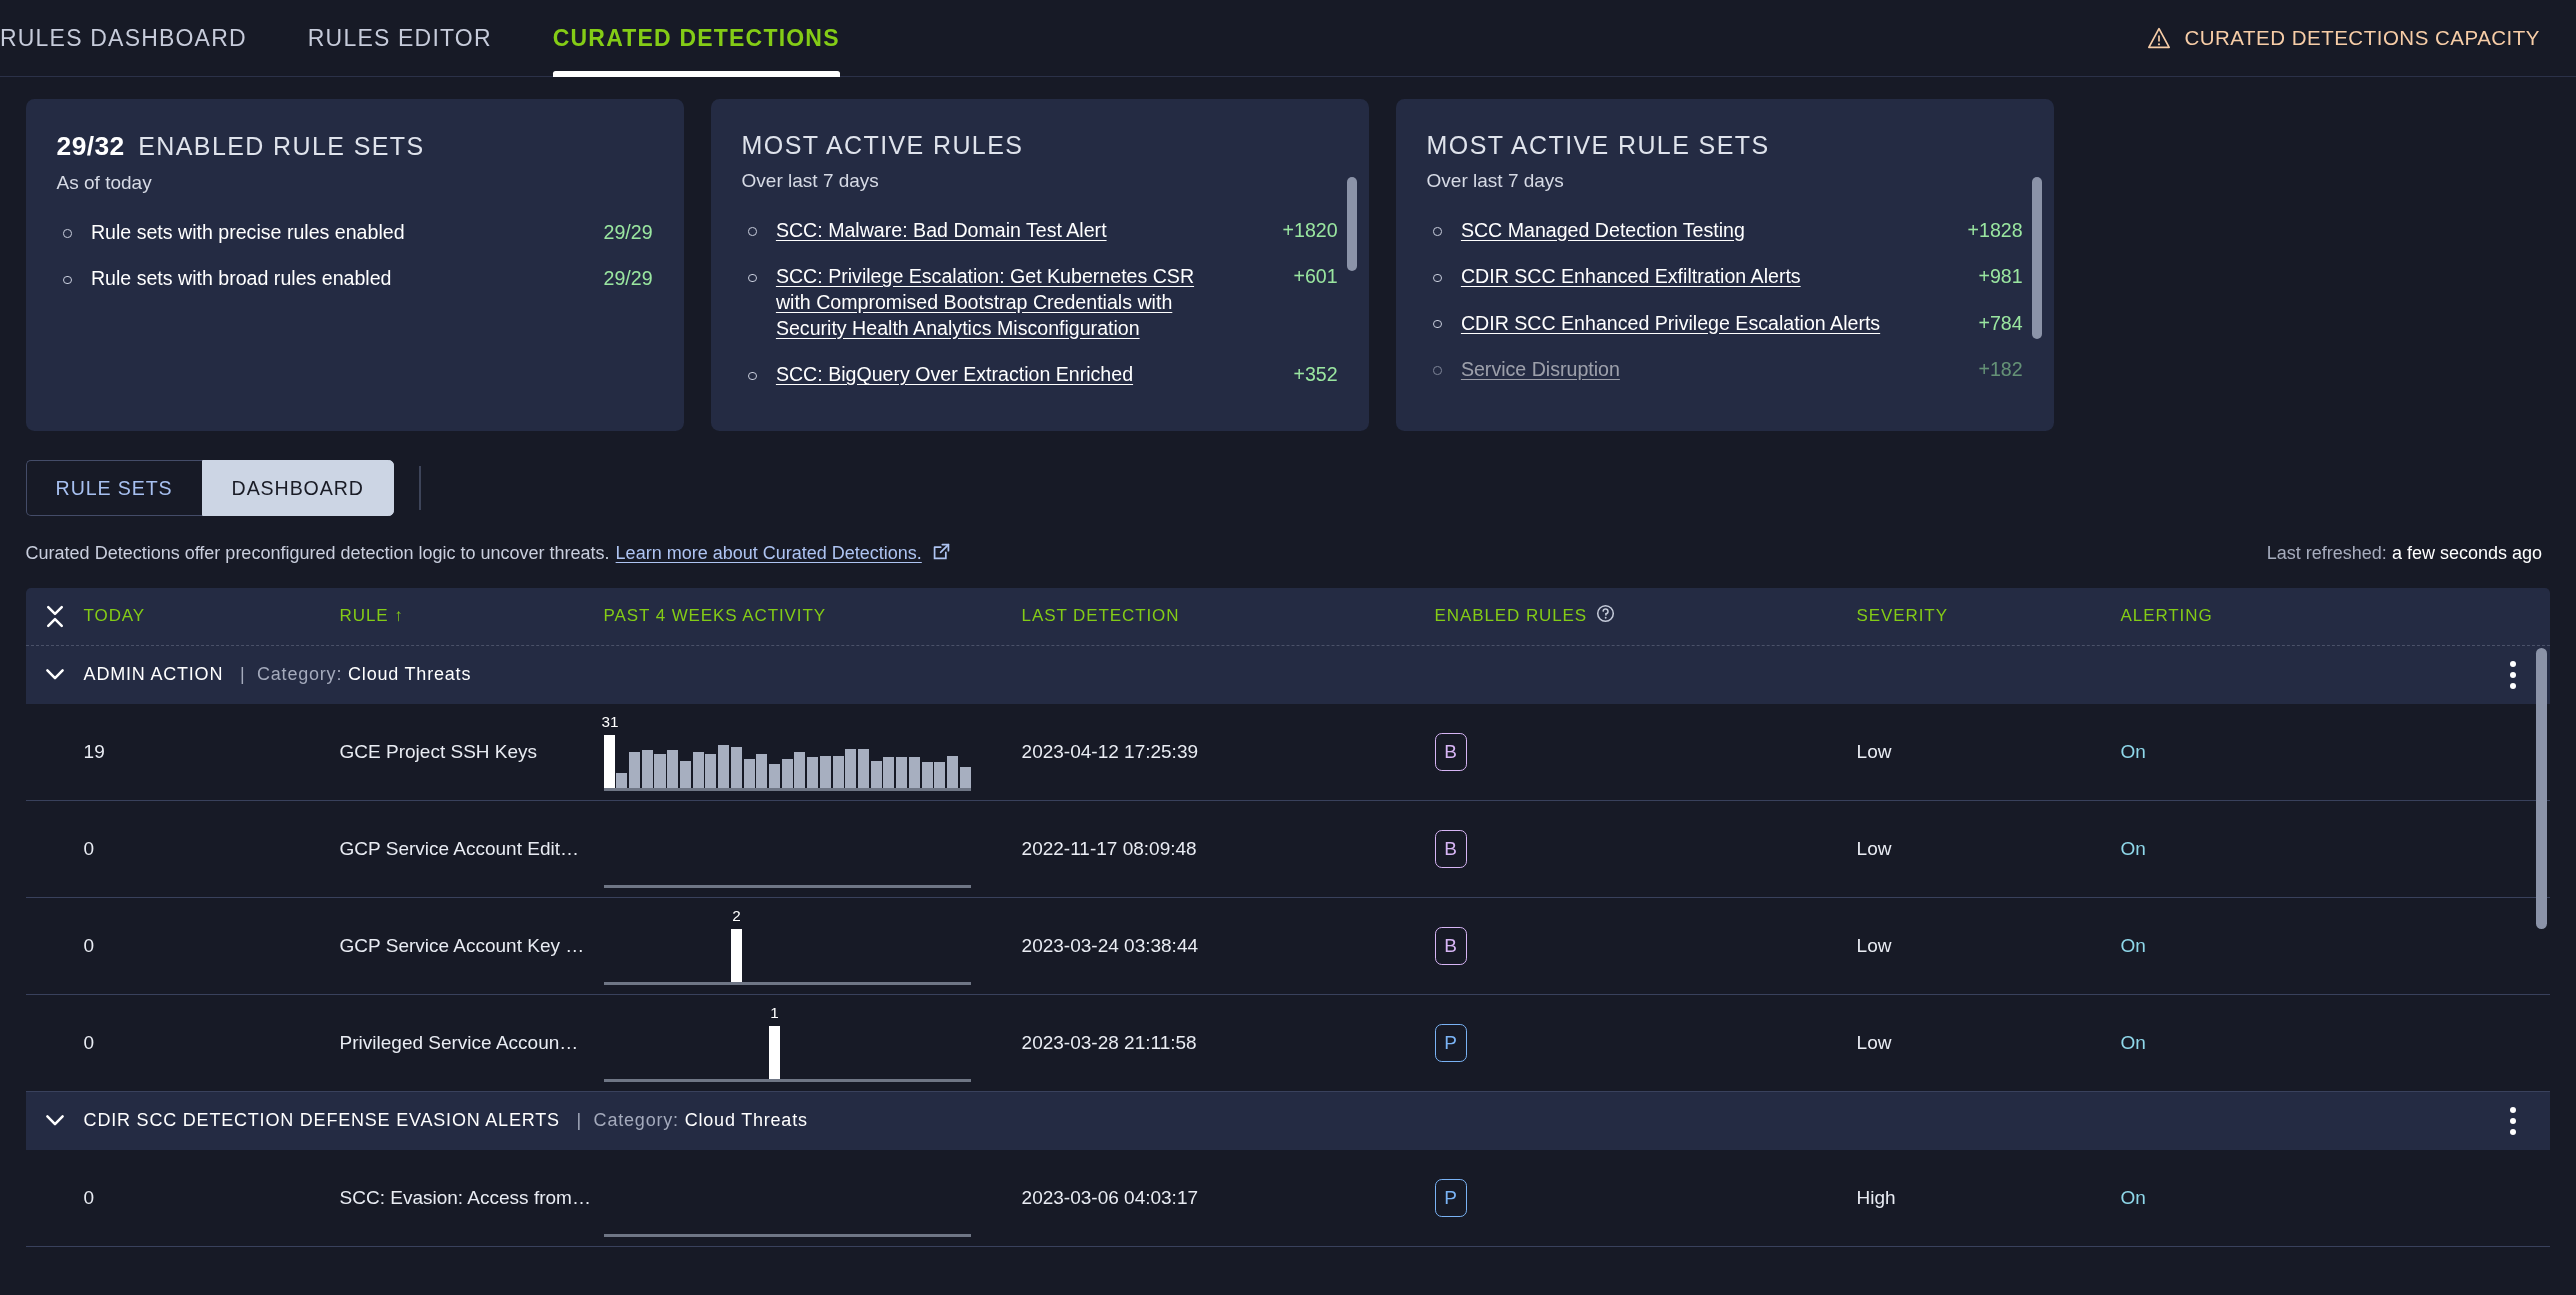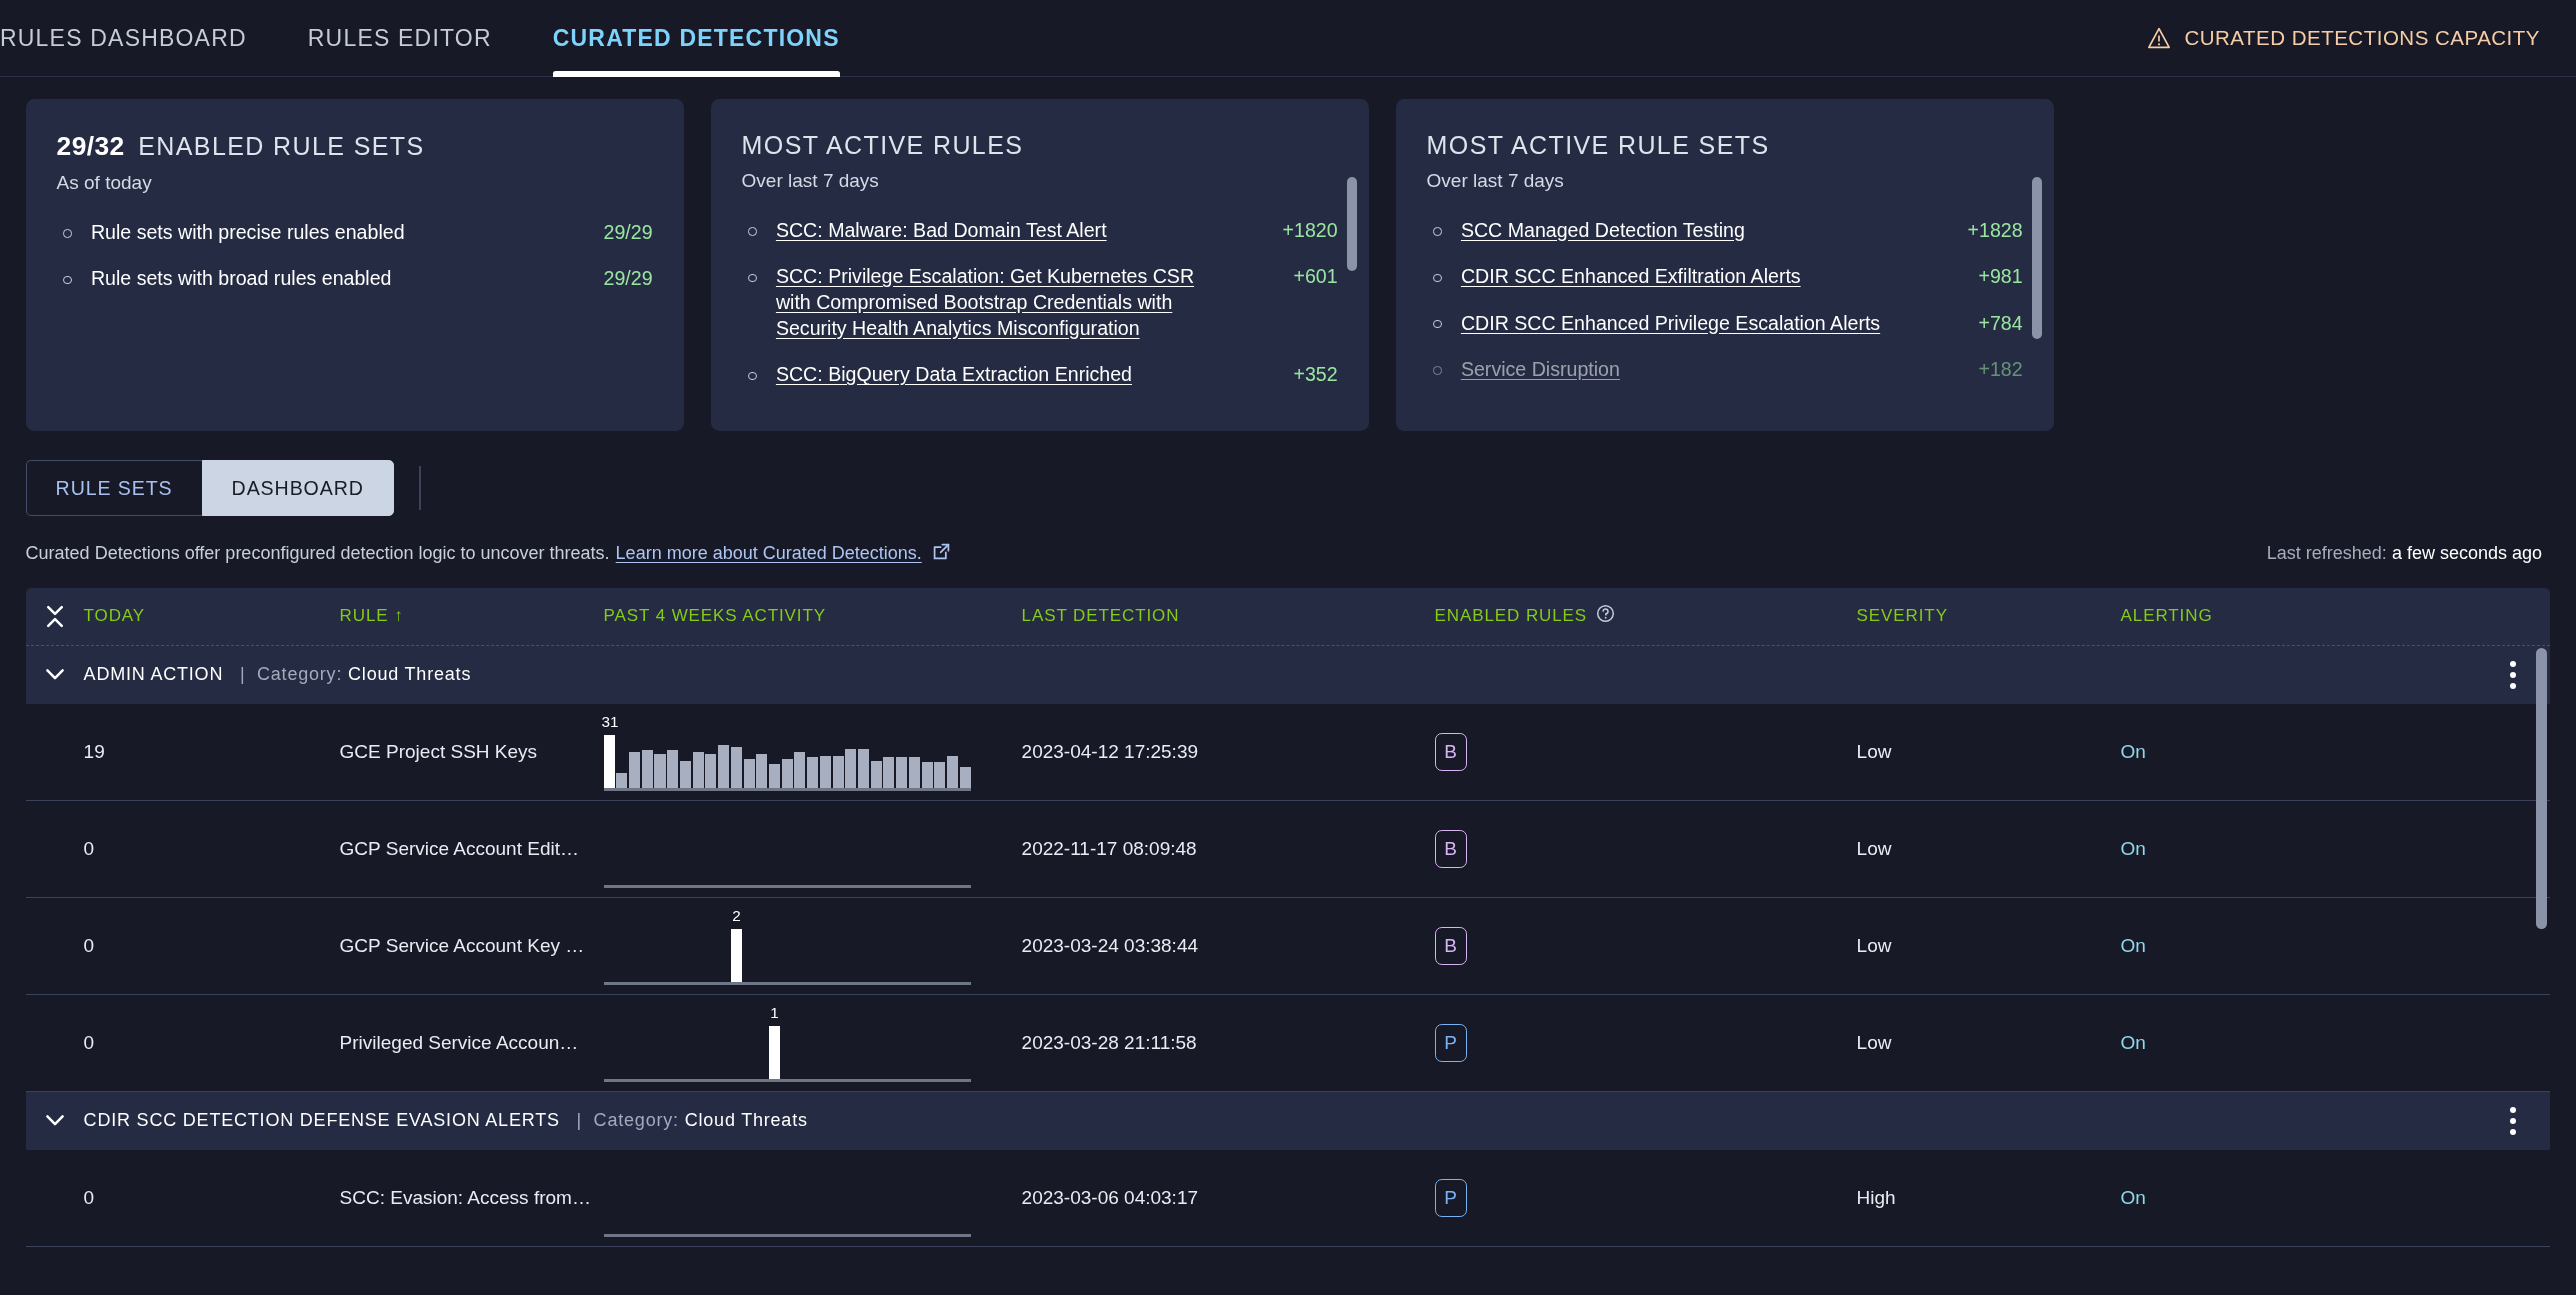--- a/index.html
+++ b/index.html
@@ -24,21 +24,21 @@
     font-size: 23px;
     letter-spacing: 1.2px;
     color: #c6cbda;
     margin-right: 61px;
     height: 77px;
     display: flex;
     align-items: center;
     position: relative;
     cursor: pointer;
   }
-  .tab.active { color: #7dd3fc; font-weight: 700; }
+  .tab.active { color: #84cc16; font-weight: 700; }
   .tab.active::after {
     content: "";
     position: absolute;
     left: 0; right: 0; bottom: 0;
     height: 5.1px;
     background: #ffffff;
     border-radius: 2.6px 2.6px 0 0;
   }
   .capacity {
     position: absolute;
@@ -366,21 +366,21 @@
         <span class="li-label link">SCC: Malware: Bad Domain Test Alert</span>
         <span class="li-value">+1820</span>
       </li>
       <li>
         <span class="bullet"></span>
         <span class="li-label link">SCC: Privilege Escalation: Get Kubernetes CSR with Compromised Bootstrap Credentials with Security Health Analytics Misconfiguration</span>
         <span class="li-value">+601</span>
       </li>
       <li>
         <span class="bullet"></span>
-        <span class="li-label link">SCC: BigQuery Data Extraction Enriched</span>
+        <span class="li-label link">SCC: BigQuery Over Extraction Enriched</span>
         <span class="li-value">+352</span>
       </li>
     </ul>
     <div class="card-scroll" style="top:78px;height:94px;"></div>
   </div>
 
   <div class="card">
     <div class="card-title">
       <span>MOST ACTIVE RULE SETS</span>
     </div>

